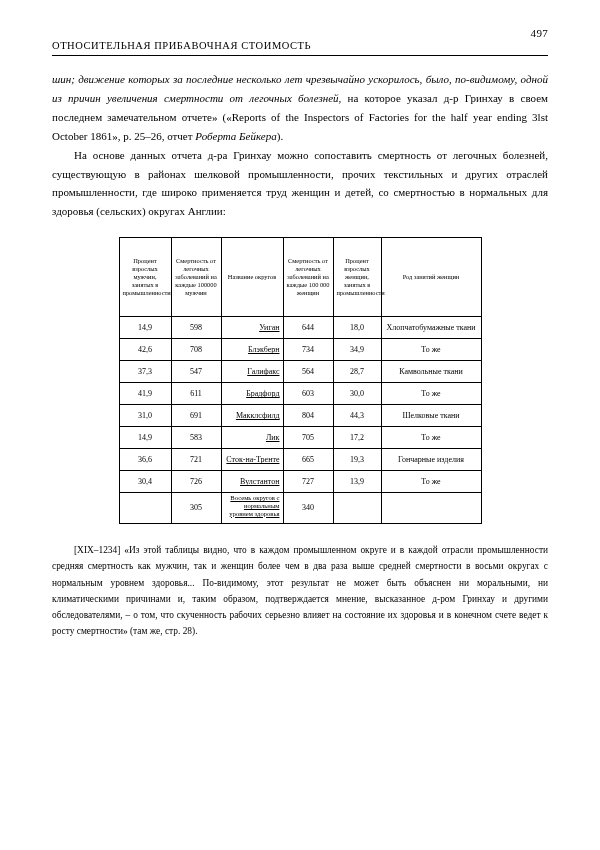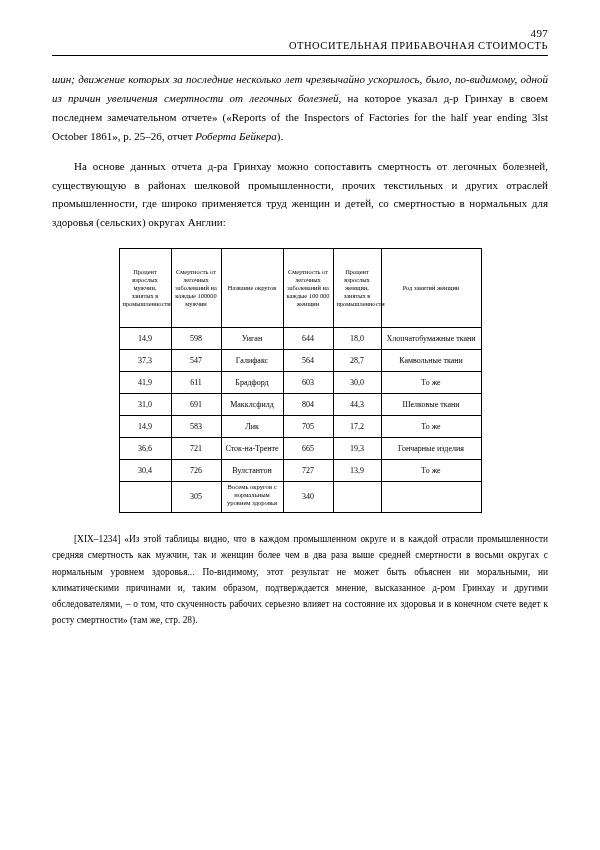--- a/index.html
+++ b/index.html
@@ -27,38 +27,37 @@
     position: relative;
     font-size: 10.5px;
     letter-spacing: 0.3px;
     padding-bottom: 4px;
     border-bottom: 1.2px solid #000;
     margin-bottom: 14px;
   }
   .header-title {
     font-size: 10.5px;
     letter-spacing: 0.55px;
-    text-align: right;
+    text-align: left;
     flex: 1;
   }
   .page-number {
     position: absolute;
     right: 0;
     bottom: 16px;
     font-size: 11px;
   }
   p.para {
     font-size: 11px;
     line-height: 1.72;
     text-align: justify;
     margin: 0 0 0 0;
     text-indent: 0;
   }
   p.para + p.para {
-    margin-top: 11px;
   }
   p.indent {
     text-indent: 22px;
   }
   .ital {
     font-style: italic;
   }
   table.data {
     border-collapse: collapse;
     margin: 16px auto 0 auto;
@@ -78,23 +77,24 @@
     height: 74px;
   }
   table.data tbody td {
     font-size: 8px;
     height: 17px;
   }
   td.num {
     text-align: center;
   }
   td.name {
-    text-align: center;
+    text-align: right;
     padding-left: 5px;
     font-size: 7.8px;
+    text-decoration: underline;
   }
   td.occ {
     text-align: center;
     font-size: 7.4px;
     line-height: 1.2;
   }
   tr.last td.name {
     font-size: 6.6px;
     line-height: 1.18;
     vertical-align: top;
@@ -157,20 +157,28 @@
     <tbody>
       <tr>
         <td class="num">14,9</td>
         <td class="num">598</td>
         <td class="name">Уиган</td>
         <td class="num">644</td>
         <td class="num">18,0</td>
         <td class="occ">Хлопчатобумажные ткани</td>
       </tr>
       <tr>
+        <td class="num">42,6</td>
+        <td class="num">708</td>
+        <td class="name">Блэкберн</td>
+        <td class="num">734</td>
+        <td class="num">34,9</td>
+        <td class="occ">То же</td>
+      </tr>
+      <tr>
         <td class="num">37,3</td>
         <td class="num">547</td>
         <td class="name">Галифакс</td>
         <td class="num">564</td>
         <td class="num">28,7</td>
         <td class="occ">Камвольные ткани</td>
       </tr>
       <tr>
         <td class="num">41,9</td>
         <td class="num">611</td>

